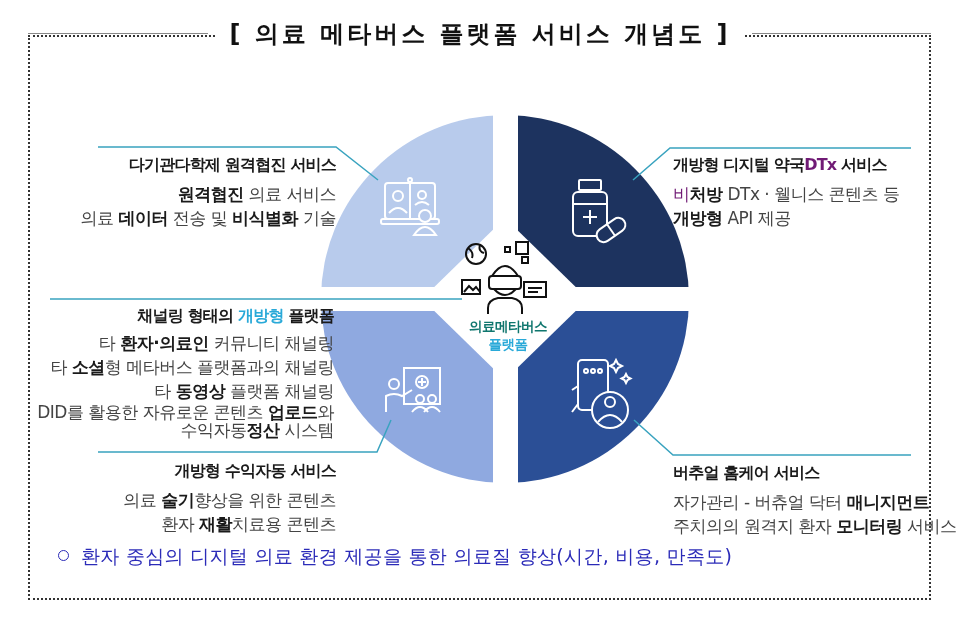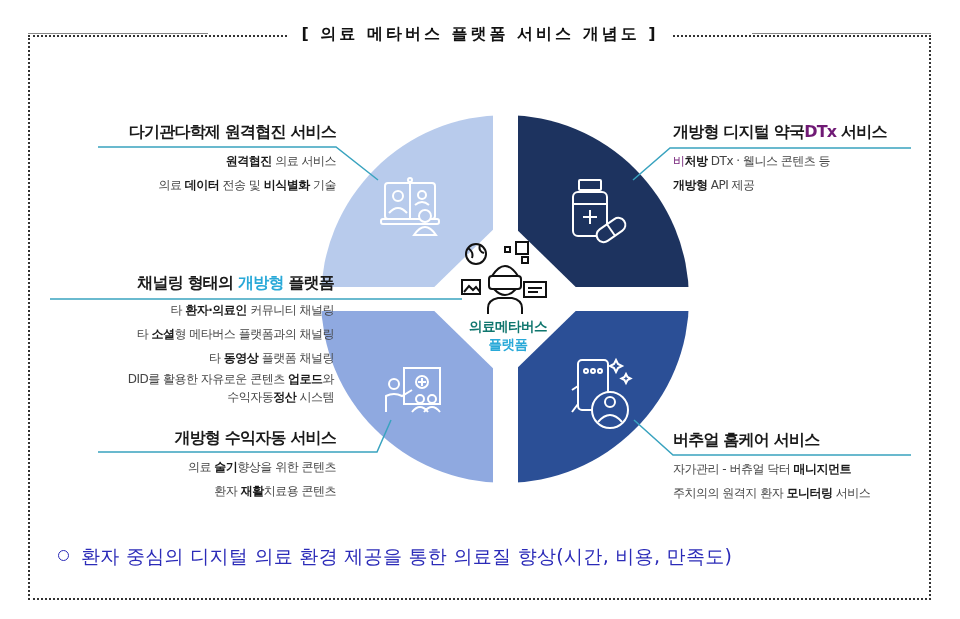--- a/index.html
+++ b/index.html
@@ -2,28 +2,28 @@
 <html><head>
 <meta charset="utf-8">
 <style>
   html, body { margin:0; padding:0; background:#ffffff; }
   body { width:960px; height:619px; position:relative; overflow:hidden;
          font-family:"DejaVu Sans", "Liberation Sans", sans-serif; color:#222; }
   .frame { position:absolute; left:28px; top:35px; width:903px; height:565px;
            border:2px dotted #333; box-sizing:border-box; }
   .title-wrap { position:absolute; left:0; top:12px; width:960px; height:44px;
                 display:flex; justify-content:center; align-items:center; }
-  .title { background:#fff; padding:0 14px; font-size:16px; font-weight:bold;
+  .title { background:#fff; padding:0 14px; font-size:24px; font-weight:bold;
            letter-spacing:3px; color:#111; position:relative; z-index:2; }
   .title-line { position:absolute; top:33px; height:1px; background:#888; }
   svg.diagram { position:absolute; left:0; top:0; }
-  .block { position:absolute; text-align:right; }
+  .block { position:absolute; text-align:right;margin-top:33px; }
   .block.right { text-align:left; }
   .h { font-size:16px; font-weight:bold; color:#1a1a1a; letter-spacing:-0.8px; white-space:nowrap; }
-  .l { font-size:12px; color:#444; line-height:24px; white-space:nowrap; letter-spacing:-0.5px; }
+  .l { font-size:17px; color:#444; line-height:24px; white-space:nowrap; letter-spacing:-0.5px; }
   .l b { color:#1a1a1a; }
   .accent { color:#29a9d8; }
   .grey { color:#701a75; }
   .footer { position:absolute; left:58px; top:544px; font-size:19px; color:#2b2bb8; white-space:nowrap; letter-spacing:0.3px; }
   .footer .bullet { display:inline-block; width:9px; height:9px; border:1.6px solid #2b2bb8; border-radius:50%; margin-right:12px; vertical-align:2px; }
   .center-label { position:absolute; left:448px; top:318px; width:120px; text-align:center; }
   .center-label .a { font-size:13.5px; font-weight:bold; color:#0f766e; letter-spacing:-0.5px; }
   .center-label .b { font-size:13.5px; font-weight:bold; color:#29a9d8; letter-spacing:-0.5px; }
 </style>
 </head>

